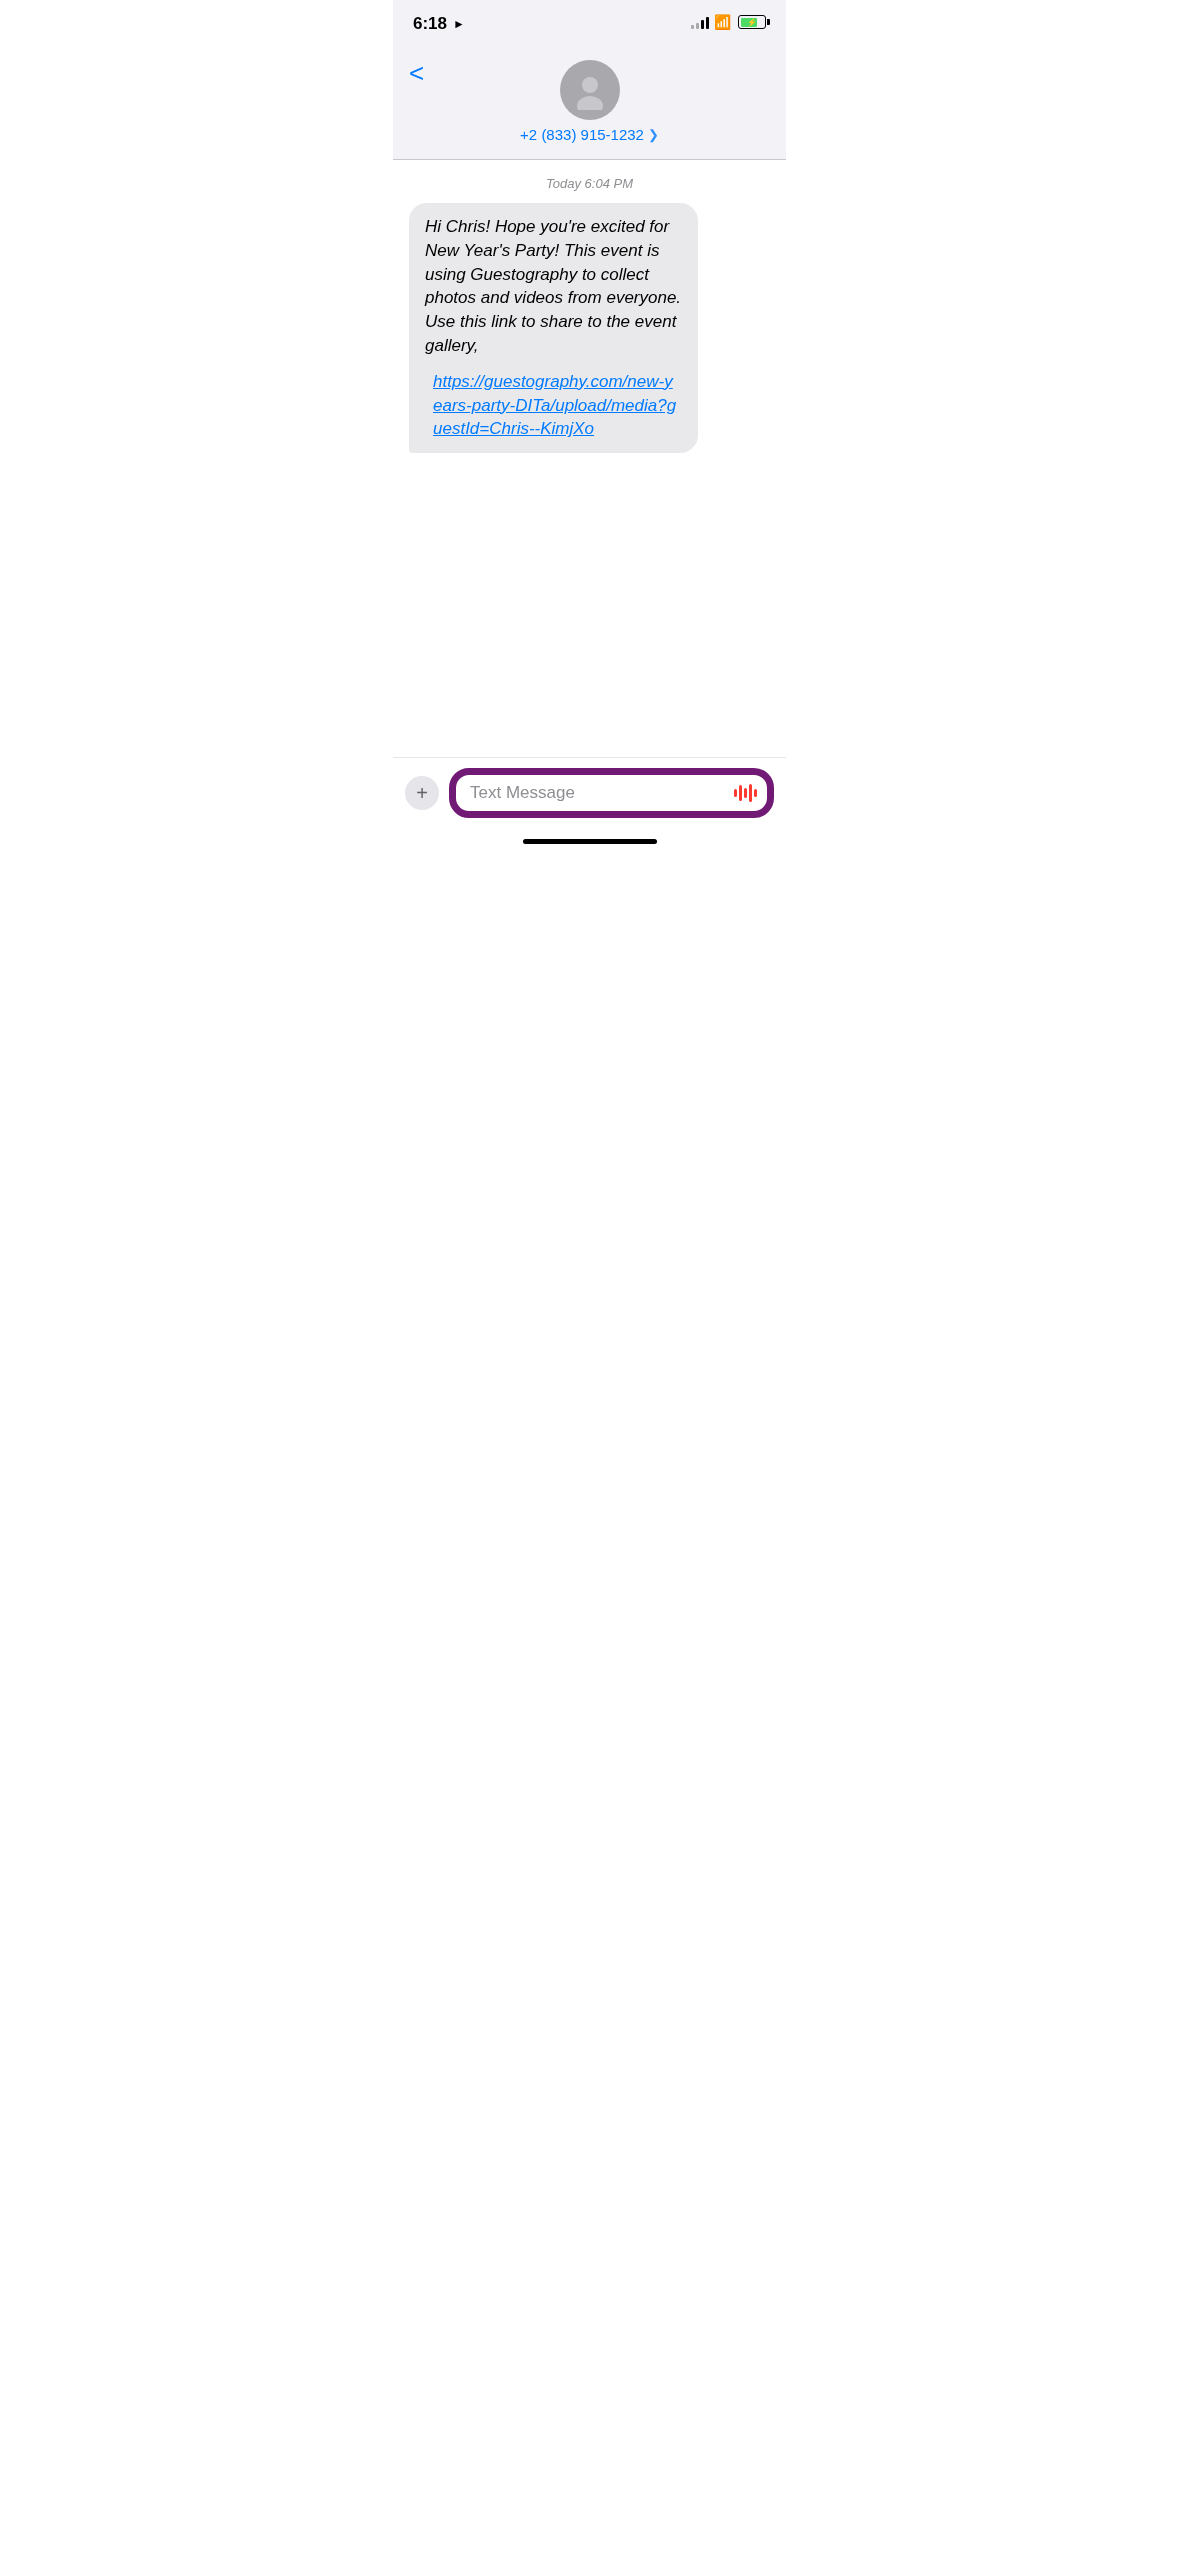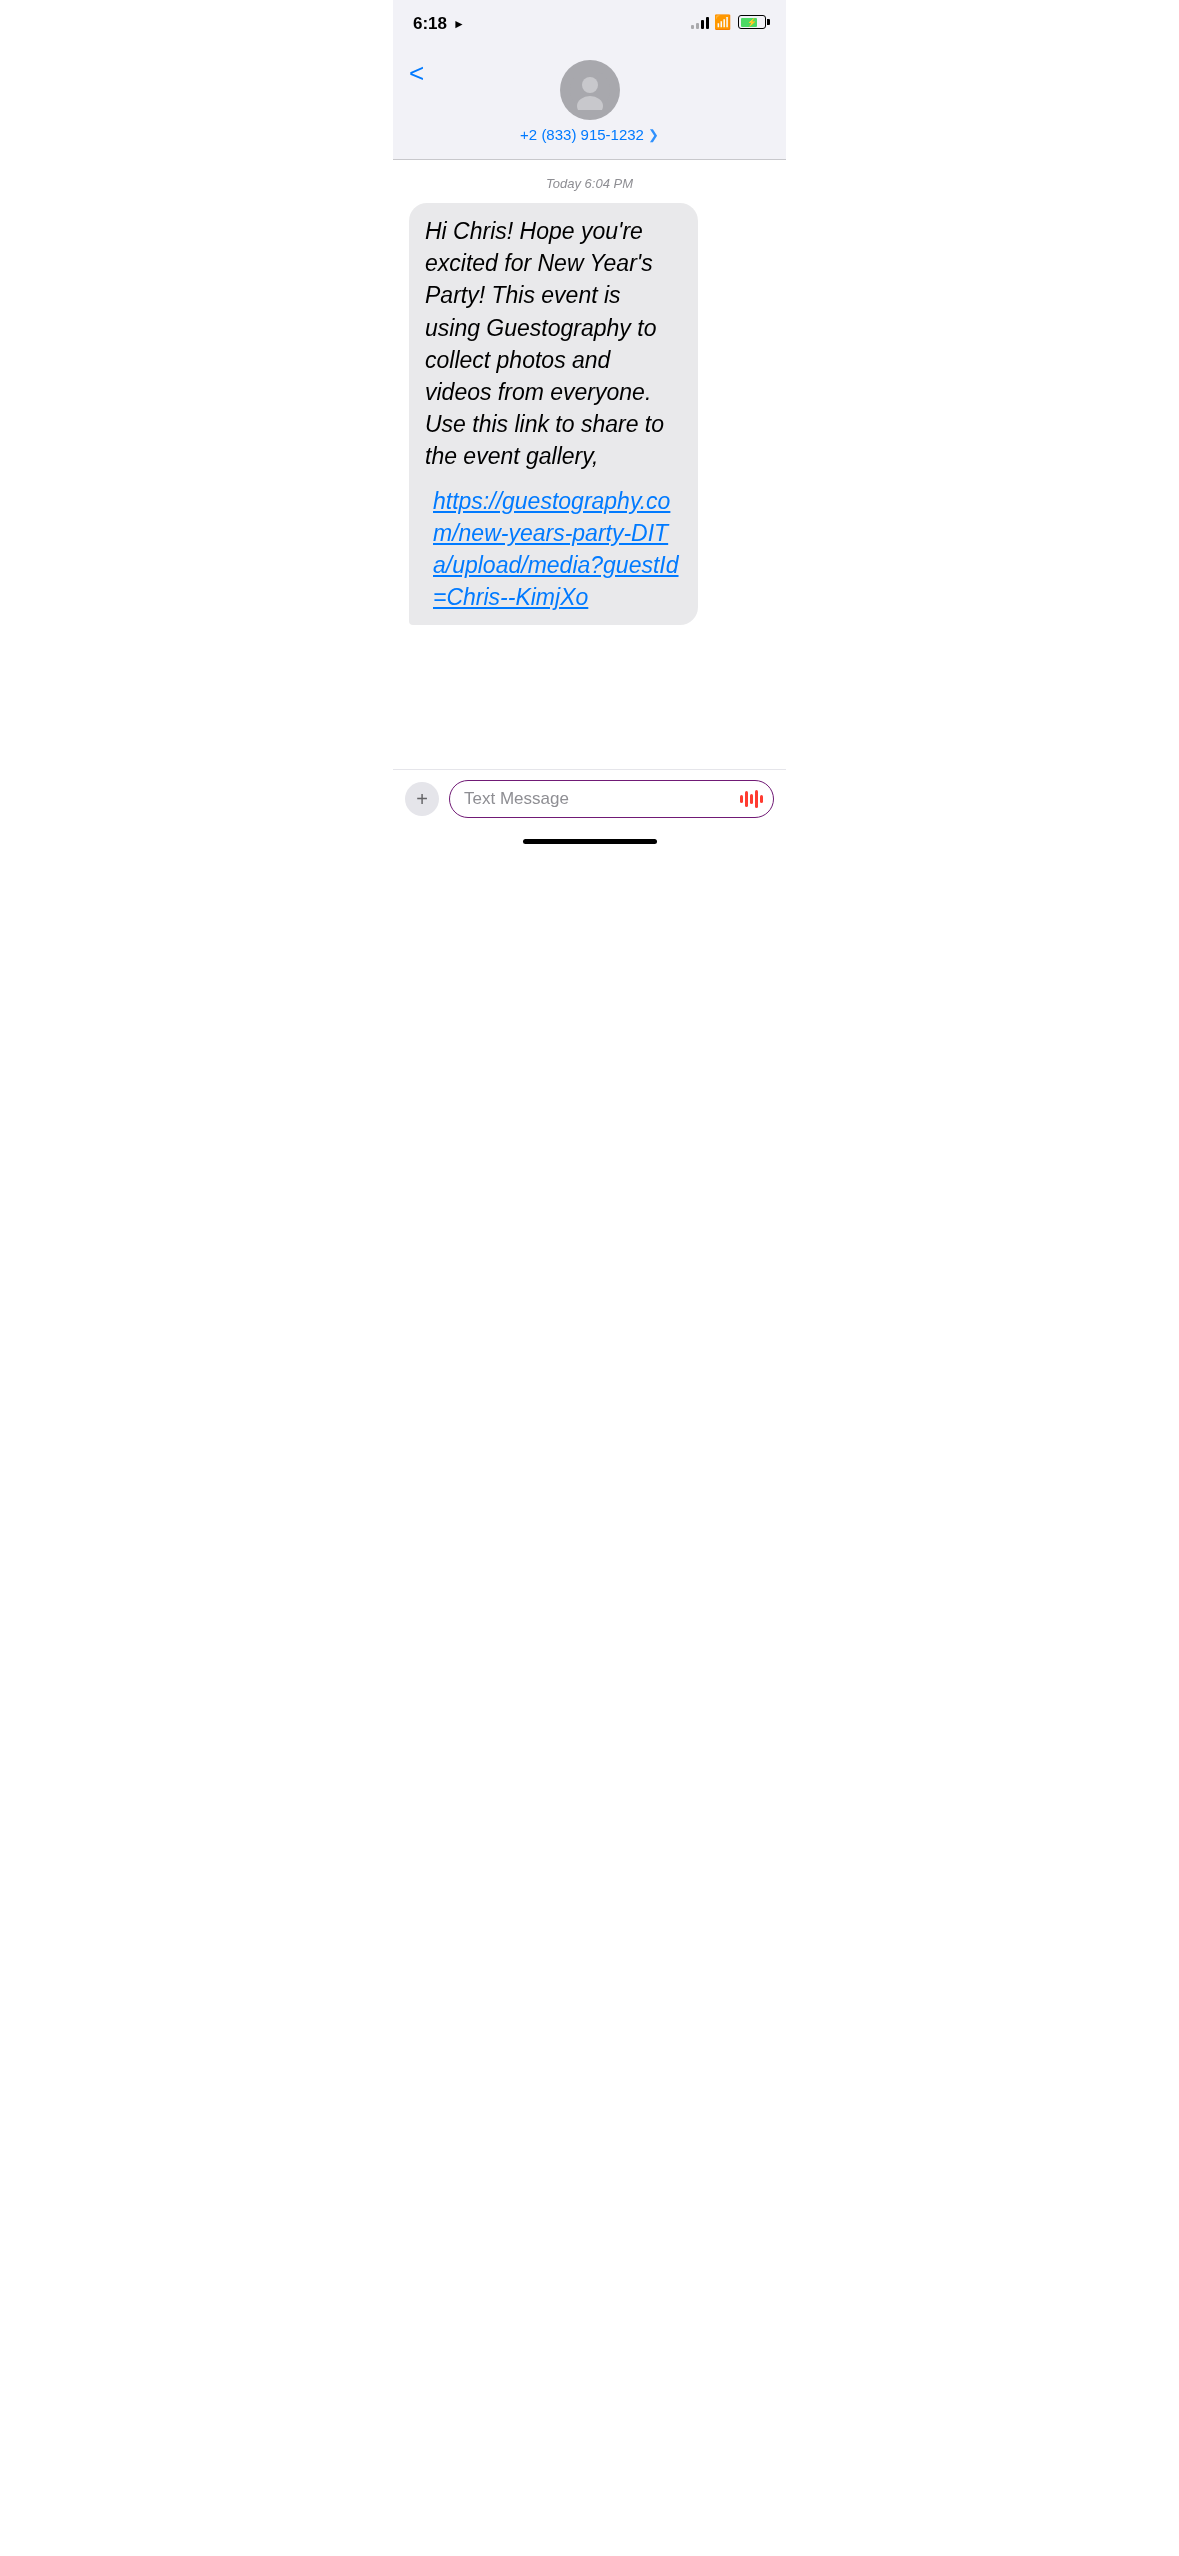--- a/index.html
+++ b/index.html
@@ -181,21 +181,21 @@
       padding: 0 16px;
       display: flex;
       justify-content: flex-start;
     }
 
     .message-bubble {
       background: #e9e9eb;
       border-radius: 18px 18px 18px 4px;
       padding: 12px 16px;
       max-width: 80%;
-      font-size: 23px;
+      font-size: 17px;
       line-height: 1.4;
       color: #000;
     }
 
     .message-bubble p {
       margin: 0;
     }
 
     .message-bubble .link {
       color: #007aff;
@@ -237,21 +237,21 @@
 
     .add-button .plus {
       color: #636366;
       font-size: 20px;
       font-weight: 400;
       line-height: 1;
     }
 
     .text-input-wrapper {
       flex: 1;
-      border: 1px solid #701a75;
+      border: 7px solid #701a75;
       border-radius: 20px;
       padding: 8px 40px 8px 14px;
       position: relative;
       display: flex;
       align-items: flex-end;
       min-height: 36px;
     }
 
     .text-input-placeholder {
       color: #8e8e93;

